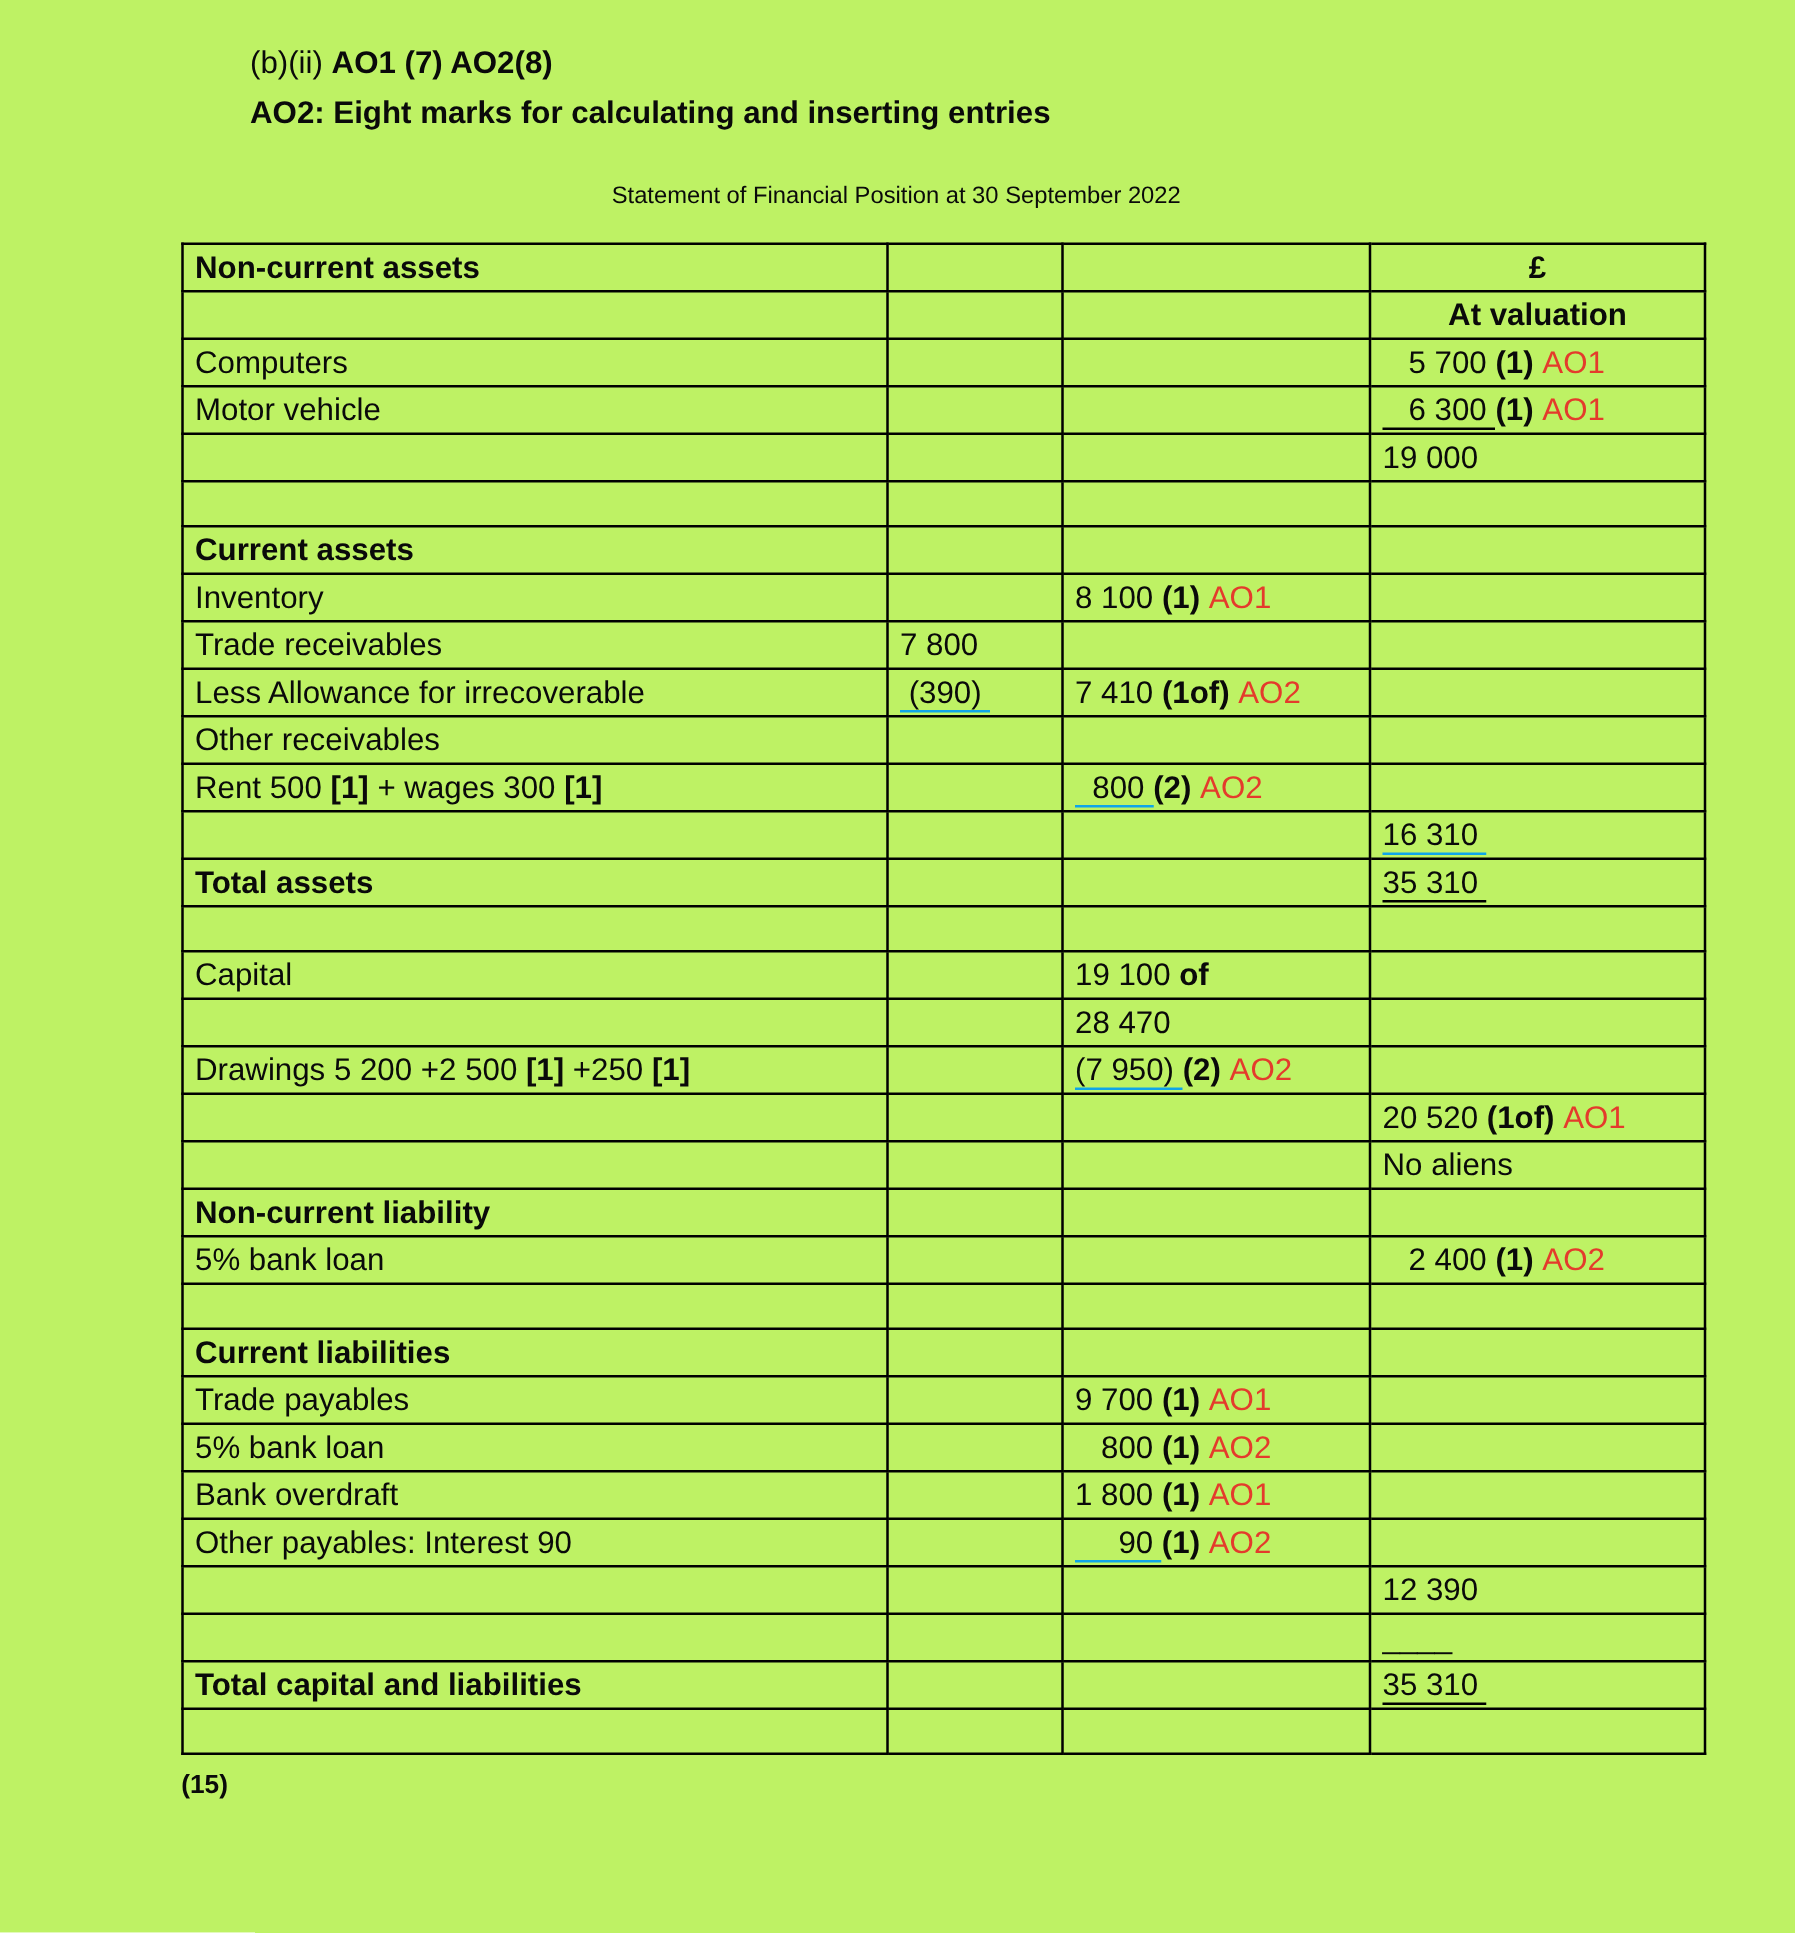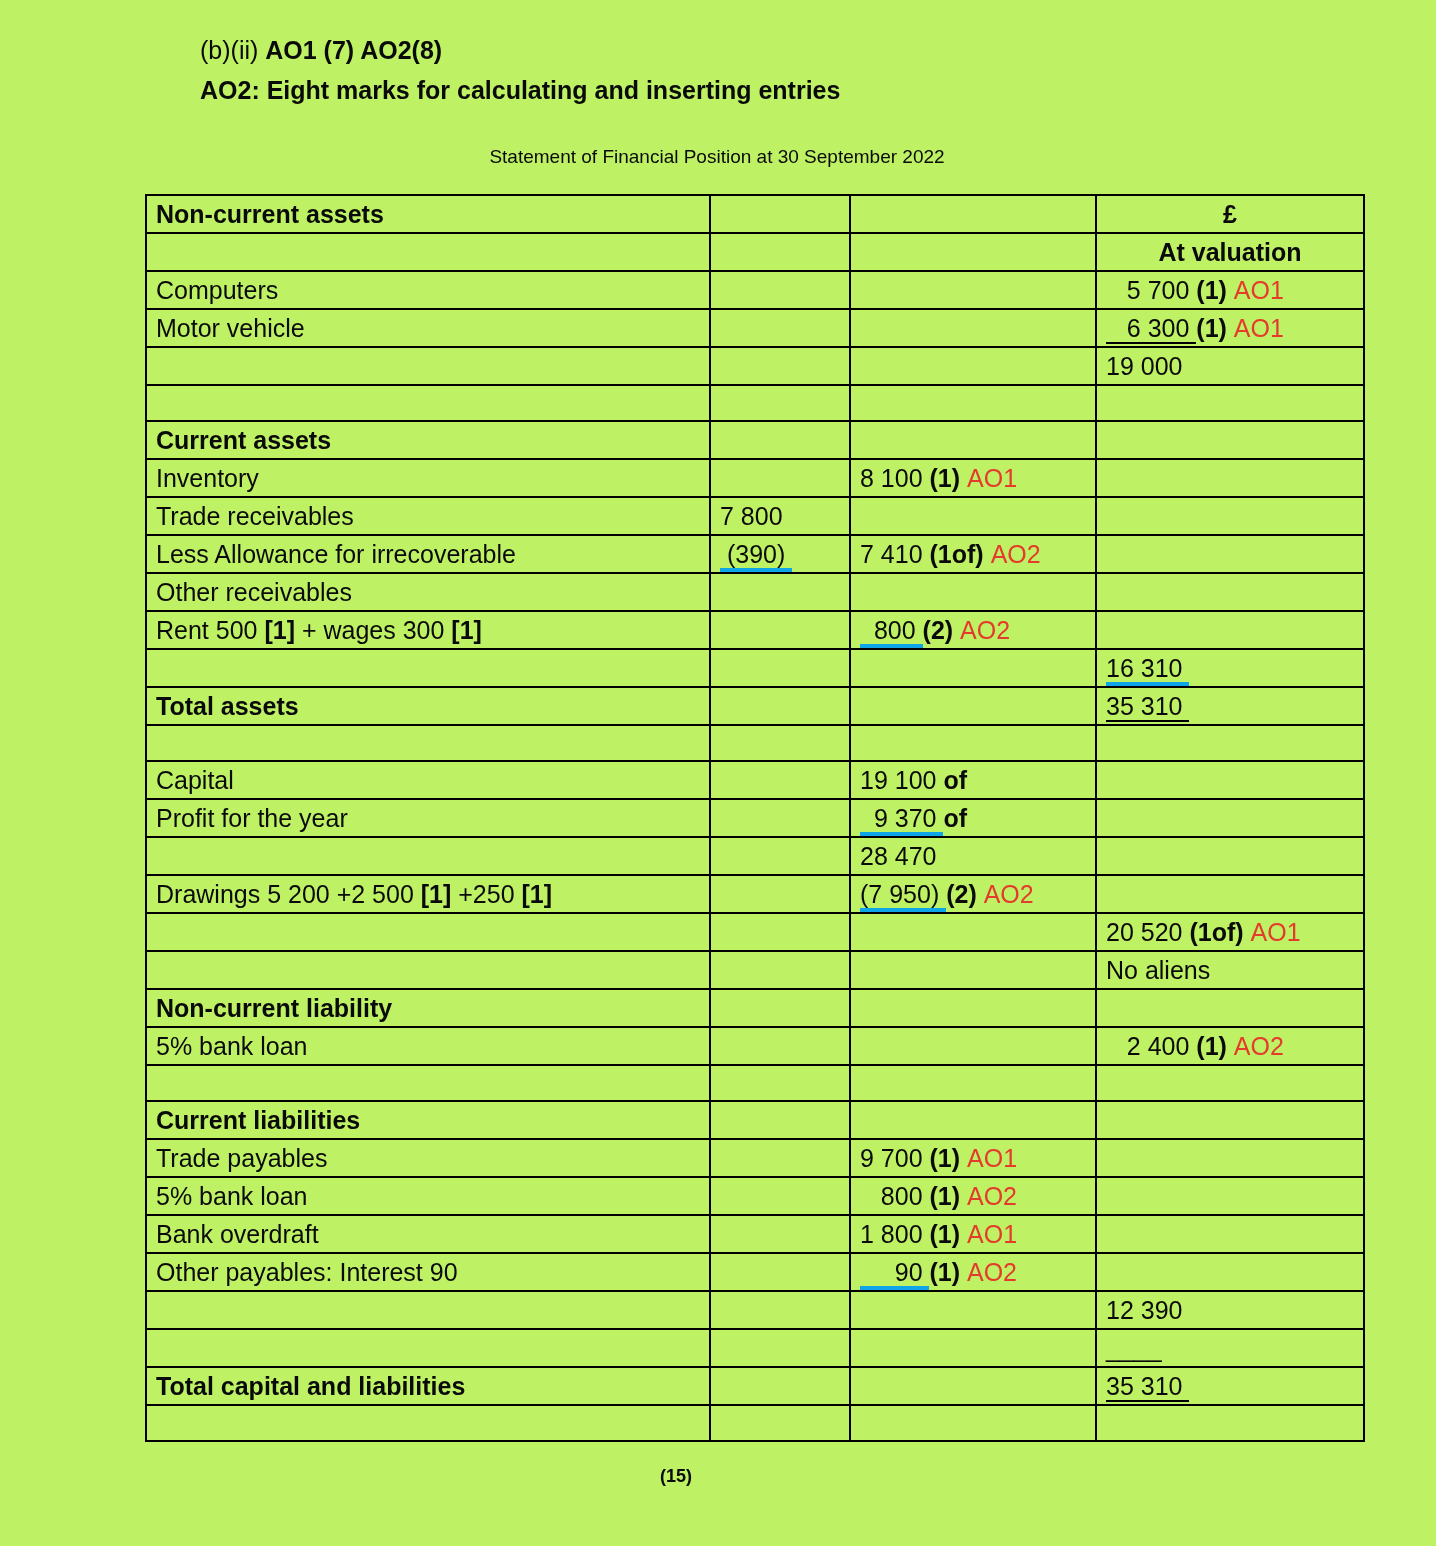--- a/index.html
+++ b/index.html
@@ -40,29 +40,29 @@
     line-height: 36px;
     padding: 0 0 0 9px;
     font-size: 25px;
     white-space: nowrap;
     overflow: hidden;
     vertical-align: middle;
   }
   table.sofp td.center { text-align: center; padding-left: 0; }
   .bold { font-weight: 700; }
   .red { color: var(--accent-red, #e43b2c); }
-  .u-single { border-bottom: 6px solid #0ea5e9; }
+  .u-single { border-bottom: 2px solid #0ea5e9; }
   .u-double { border-bottom: 7px double #000000; }
   .footer-mark {
     width: 1218px;
     margin-left: 145px;
-    margin-top: 24px;
+    margin-top: 12px;
     padding-right: 156px;
-    text-align: center;
-    font-size: 18px;
+    text-align: left;
+    font-size: 21px;
     font-weight: 700;
   }
 </style>
 </head>
 <body>
 
 <div class="page">
 
   <div class="q-header">
     <div><span class="regular">(b)(ii) </span><span>AO1 (7) AO2(8)</span></div>
@@ -169,26 +169,20 @@
           <td></td>
           <td></td>
         </tr>
         <tr>
           <td><span>Capital</span></td>
           <td></td>
           <td><span>19 100 </span><span class="bold">of</span></td>
           <td></td>
         </tr>
         <tr>
-          <td><span>Profit for the year</span></td>
-          <td></td>
-          <td><span class="u-single">&nbsp;&nbsp;9 370&nbsp;</span><span class="bold">of</span></td>
-          <td></td>
-        </tr>
-        <tr>
           <td></td>
           <td></td>
           <td><span>28 470</span></td>
           <td></td>
         </tr>
         <tr>
           <td><span>Drawings 5 200 +2 500 </span><span class="bold">[1]</span><span> +250 </span><span class="bold">[1]</span></td>
           <td></td>
           <td><span class="u-single">(7 950)&nbsp;</span><span class="bold">(2) </span><span class="red">AO2</span></td>
           <td></td>

